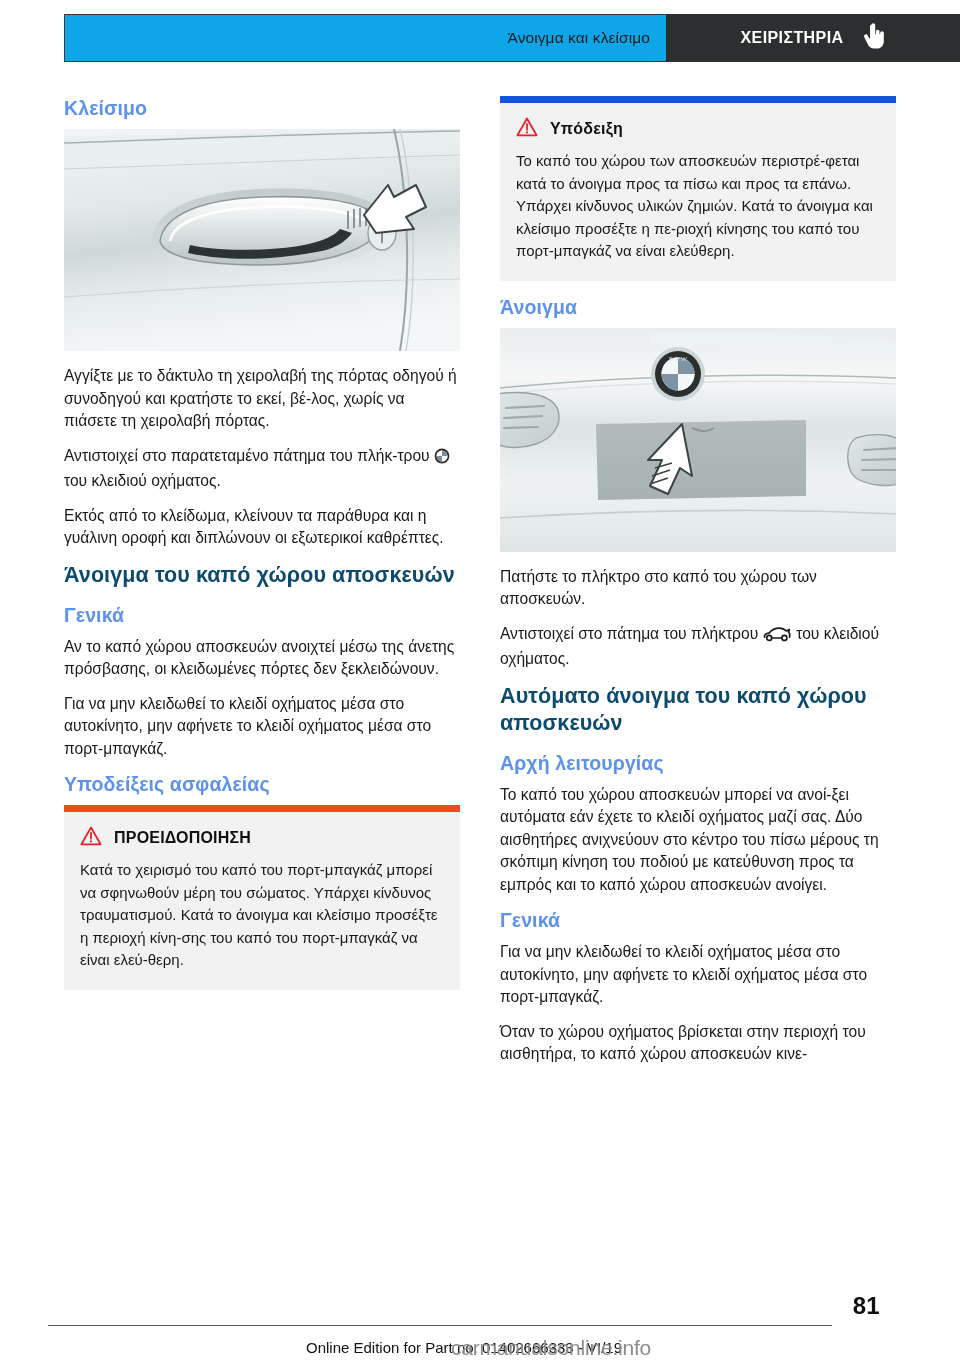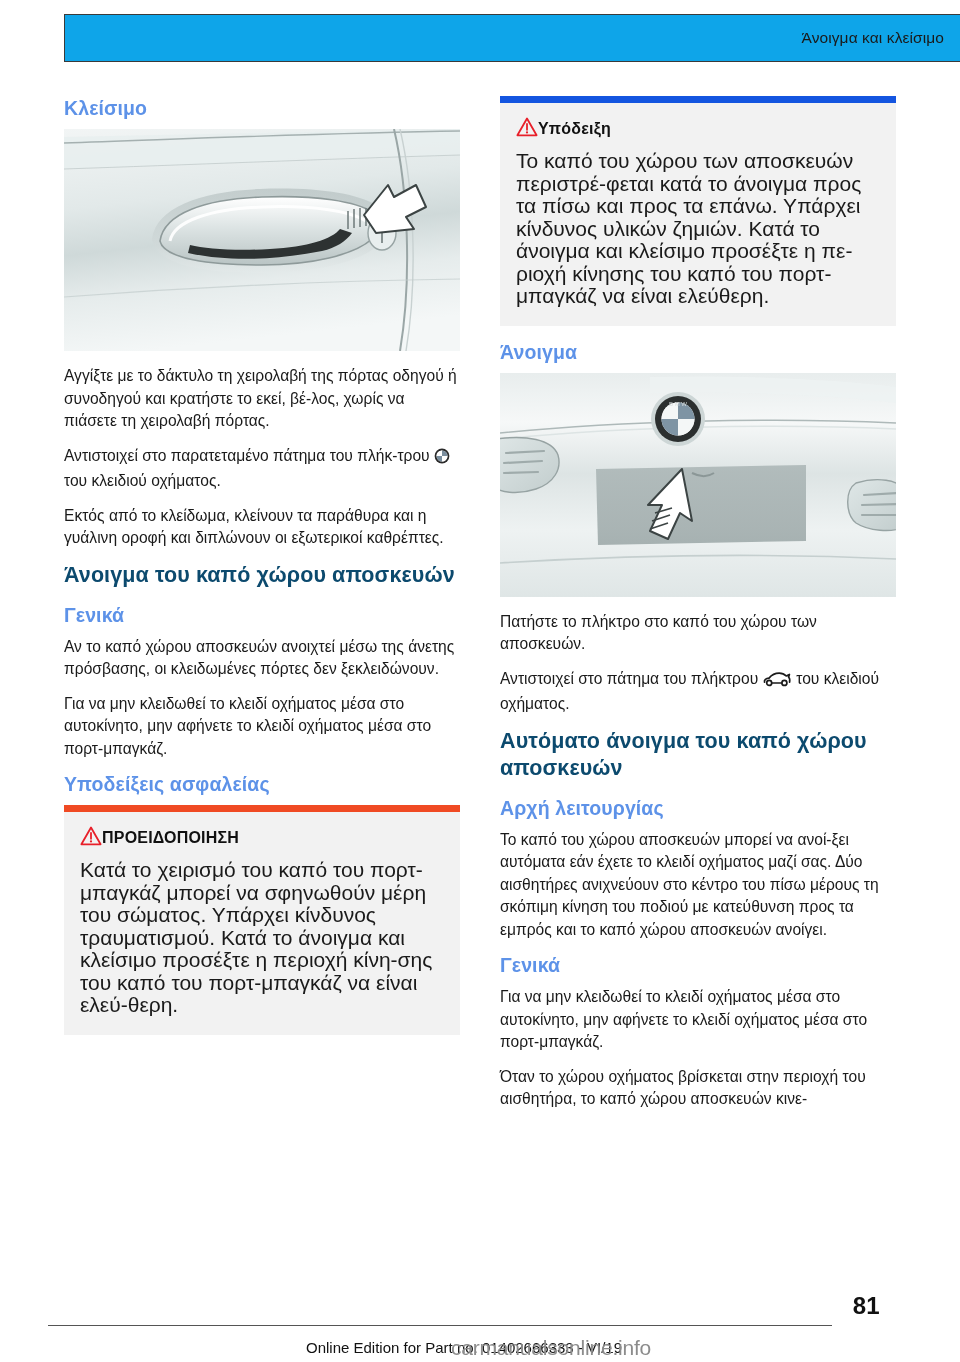--- a/index.html
+++ b/index.html
@@ -121,30 +121,31 @@
     background: #f2f2f2;
     padding: 14px 16px 18px 16px;
     box-sizing: border-box;
     margin-bottom: 14px;
   }
   .callout.note { border-top: 7px solid #1455e0; }
   .callout.warning { border-top: 7px solid #f04a23; }
   .callout-head {
     display: flex;
     align-items: center;
+    gap: 12px;
     margin-bottom: 9px;
   }
   .callout-title {
     font-size: 16px;
     font-weight: 700;
     color: #111111;
     letter-spacing: .2px;
   }
   .callout p {
-    font-size: 21px;
+    font-size: 15px;
     line-height: 22.5px;
     margin: 0;
     color: #1a1a1a;
   }
 
   
   .footer {
     position: absolute;
     left: 48px;
     width: 832px;
@@ -188,20 +189,28 @@
     letter-spacing: -.2px;
     white-space: nowrap;
   }
 </style>
 </head>
 <body>
 
 <div class="header">
   <div class="breadcrumb-box">
     <span class="breadcrumb-text">Άνοιγμα και κλείσιμο</span>
+  </div>
+  <div class="section-tab">
+    <span class="section-tab-label">ΧΕΙΡΙΣΤΗΡΙΑ</span>
+    <span class="hand-icon">
+      <svg width="24" height="26" viewBox="0 0 24 26" aria-hidden="true">
+        <path d="M10.2 2.2c0-1.1.9-2 2-2s2 .9 2 2v9.1h.7V8.6c0-1 .8-1.8 1.8-1.8s1.8.8 1.8 1.8v2.7h.7V10c0-1 .8-1.8 1.8-1.8S22.8 9 22.8 10v8.3c0 4.1-2.6 7.3-6.9 7.3h-2.6c-3.4 0-5.6-1.9-6.7-4.6L3.2 14c-.5-1.1 0-2.2 1-2.6 1-.4 2.1.1 2.5 1l1.6 3.1h.7V2.2z" fill="#ffffff"></path>
+      </svg>
+    </span>
   </div>
 </div>
 
 <div class="columns">
 
   <div class="col">
 
     <h2 class="h-sub">Κλείσιμο</h2>
 
     <div class="figure">

